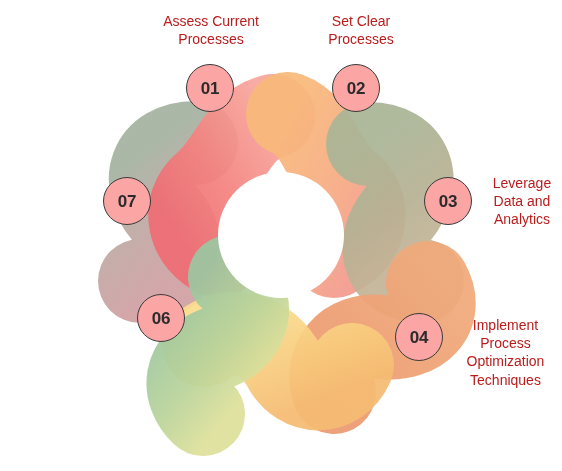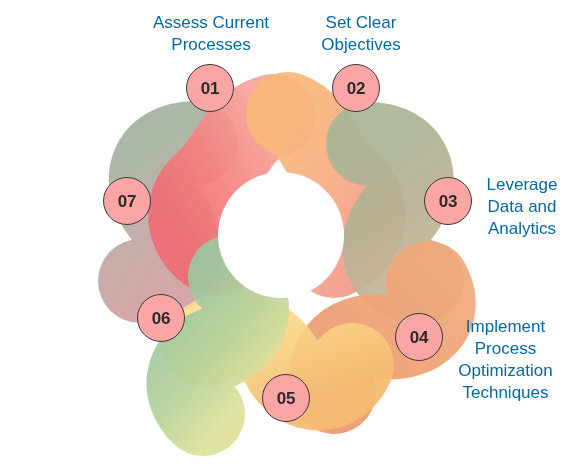--- a/index.html
+++ b/index.html
@@ -41,22 +41,22 @@
   }
   .step-num {
     font-size: 17px;
     font-weight: bold;
     color: #2b2b2b;
     letter-spacing: -0.3px;
     line-height: 1;
   }
   .step-label {
     position: absolute;
-    font-size: 17px;
-    color: #0369a1;
+    font-size: 14px;
+    color: #b91c1c;
     line-height: 1.30;
     z-index: 6;
     white-space: pre-line;
   }
   .lbl-center { text-align: center; }
   .lbl-right  { text-align: right; }
   .lbl-left   { text-align: center; }
 
   
   .c01 { left: 186px; top: 64px;  }
@@ -156,34 +156,31 @@
   </div>
   <div class="step-circle c02">
     <span class="step-num">02</span>
   </div>
   <div class="step-circle c03">
     <span class="step-num">03</span>
   </div>
   <div class="step-circle c04">
     <span class="step-num">04</span>
   </div>
-  <div class="step-circle c05">
-    <span class="step-num">05</span>
-  </div>
   <div class="step-circle c06">
     <span class="step-num">06</span>
   </div>
   <div class="step-circle c07">
     <span class="step-num">07</span>
   </div>
 
   <div class="step-label l01 lbl-center">Assess Current
 Processes</div>
   <div class="step-label l02 lbl-center">Set Clear
-Objectives</div>
+Processes</div>
   <div class="step-label l03 lbl-left">Leverage
 Data and
 Analytics</div>
   <div class="step-label l04 lbl-left">Implement
 Process
 Optimization
 Techniques</div>
 
 </div>
 

